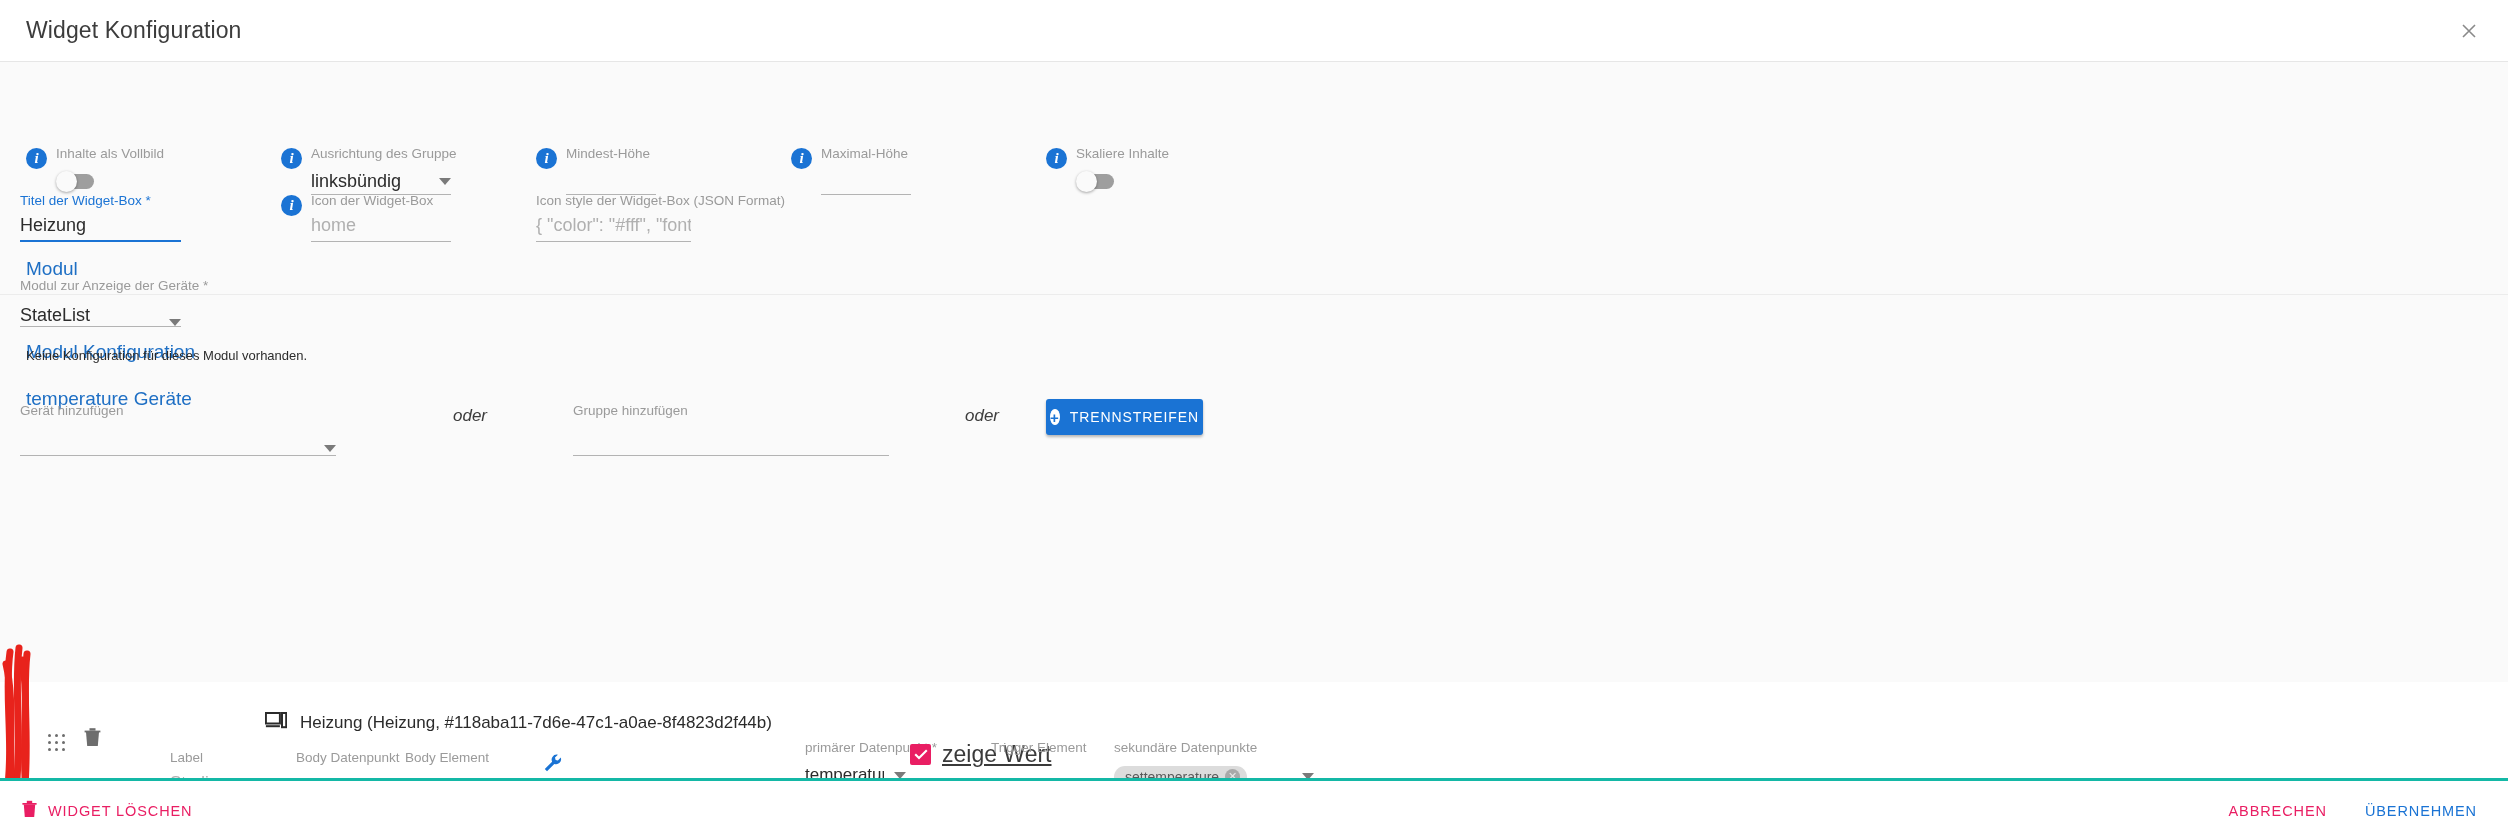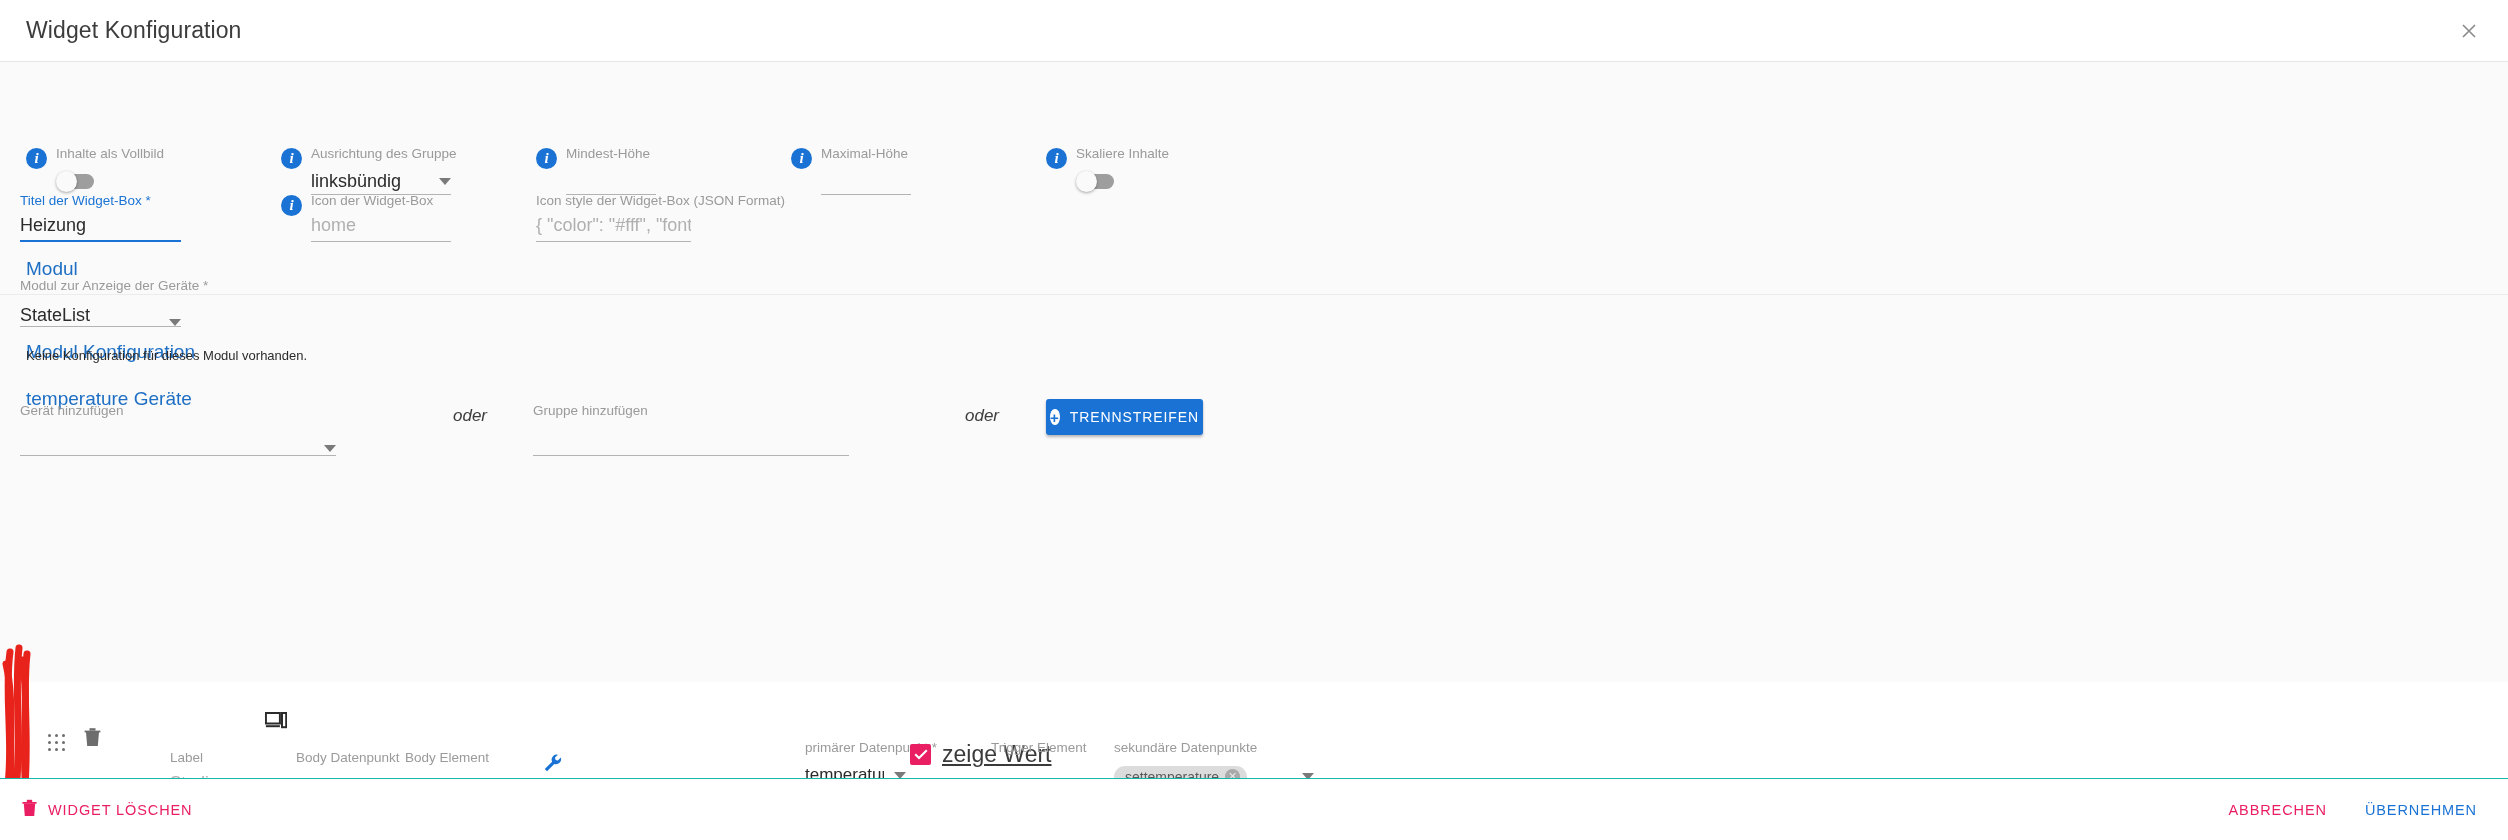--- a/index.html
+++ b/index.html
@@ -264,21 +264,21 @@
     flex: 0 0 21px;
   }
   .cbox svg { display: block; }
   .cb-label { font-size: 23px; color: #3a3a3a; margin-left: 11px; white-space: nowrap; text-decoration: underline; }
 
   
   .footer {
     flex: 0 0 62px;
     height: 62px;
     background: #ffffff;
-    border-top: 1px solid #14b8a6;
+    border-top: 3px solid #14b8a6;
     display: flex;
     align-items: center;
     padding: 0 22px;
     position: relative;
   }
   .btn-flat {
     background: transparent;
     border: 0;
     font-size: 14.5px;
     letter-spacing: .9px;
@@ -420,21 +420,21 @@
         <div class="sel" style="width:316px; height:31px; align-items:flex-end; padding-bottom:3px;">
           <span class="val empty"></span>
           <span class="caret"></span>
         </div>
       </div>
     </div>
 
     <div class="oder" style="position:absolute;left:453px;top:344px;">oder</div>
 
     <div class="field" style="left:533px; top:341px;">
-      <div class="fieldbody" style="width:316px;">
+      <div class="fieldbody" style="width:316px;margin-left:40px;">
         <div class="flabel">Gruppe hinzufügen</div>
         <div class="sel" style="width:316px; height:31px; border-bottom:1px solid #b3b3b3;">
           <span class="val empty"></span>
         </div>
       </div>
     </div>
 
     <div class="oder" style="position:absolute;left:965px;top:344px;">oder</div>
 
     <button class="btn-raised" style="position:absolute;left:1046px;top:337px;width:157px;justify-content:center;">
@@ -465,20 +465,21 @@
     </div>
 
     <div class="dev-title">
       <span>
         <svg width="22" height="17" viewBox="0 0 22 17" aria-hidden="true">
           <rect x="0.9" y="1" width="14" height="10.5" fill="none" stroke="#2b2b2b" stroke-width="2"></rect>
           <rect x="0.9" y="13.2" width="14" height="2" fill="#2b2b2b"></rect>
           <rect x="17" y="1" width="4.2" height="14.2" fill="none" stroke="#2b2b2b" stroke-width="2"></rect>
         </svg>
       </span>
+      <span>Heizung (Heizung, #118aba11-7d6e-47c1-a0ae-8f4823d2f44b)</span>
     </div>
 
     <div class="field" style="left:170px; top:688px;">
       <div class="fieldbody">
         <div class="flabel">Label</div>
         <input class="underline" style="width: 120px; font-size: 17px;" placeholder="Studio">
       </div>
     </div>
 
     <div class="field" style="left:296px; top:688px;">

